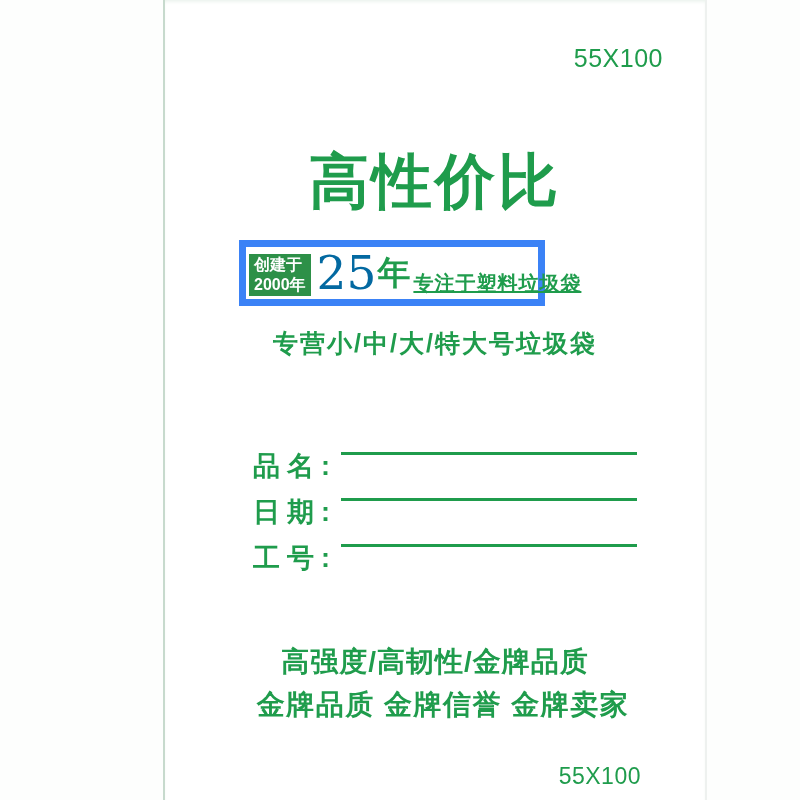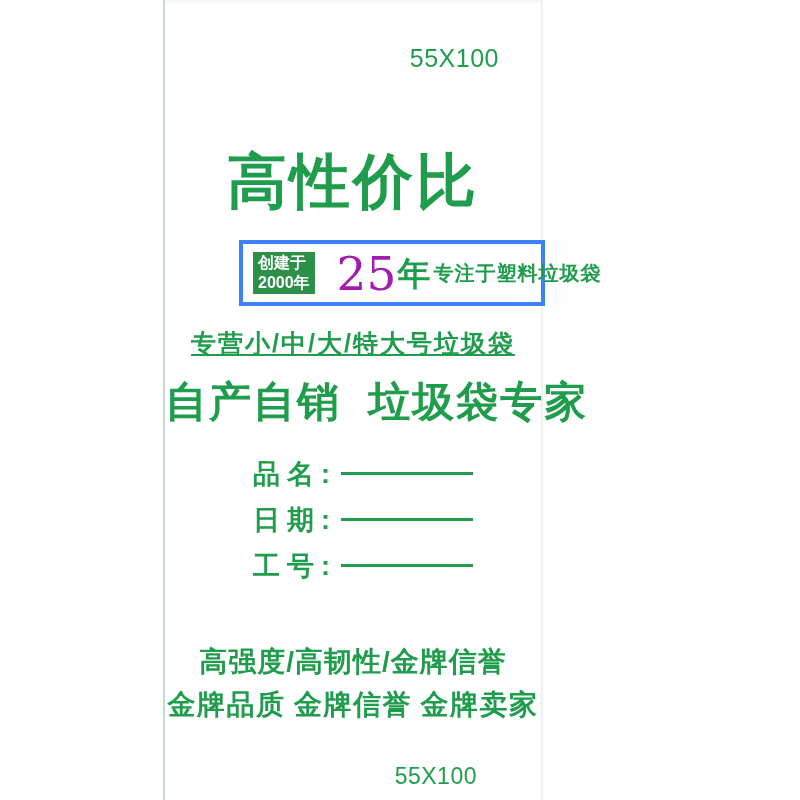--- a/index.html
+++ b/index.html
@@ -4,21 +4,21 @@
 <style>
   * { margin: 0; padding: 0; box-sizing: border-box; }
   html, body { width: 800px; height: 800px; background: #ffffff; overflow: hidden; }
   body { font-family: "Liberation Sans", "DejaVu Sans", sans-serif; }
 
   .page { position: relative; width: 800px; height: 800px; background: #fdfefd; }
 
   .bag {
     position: absolute;
     left: 163px; top: 0;
-    width: 380px; height: 800px;
+    width: 544px; height: 800px;
     background: #ffffff;
     border-left: 2px solid #c7dacd;
     border-right: 2px solid #eef1ef;
     box-shadow: inset 0 3px 4px -2px #e4efe7;
   }
 
   .size-label {
     position: absolute;
     color: #1f9c4c;
     font-size: 25px;
@@ -37,25 +37,25 @@
     font-weight: bold;
     color: #1f9c4c;
     letter-spacing: 3px;
     white-space: nowrap;
   }
 
   .anniv-box {
     position: absolute;
     top: 240px; left: 74px;
     width: 306px; height: 66px;
-    border: 4px solid #3b82f6;
+    border: 7px solid #3b82f6;
     background: #ffffff;
     display: flex;
-    align-items: center;
-    padding: 10px;
+    align-items: flex-end;
+    padding: 3px;
   }
   .founded-badge {
     background: #2d9048;
     color: #ffffff;
     display: flex;
     flex-direction: column;
     justify-content: center;
     padding: 1px 5px;
     font-size: 16px;
     font-weight: bold;
@@ -65,76 +65,75 @@
   .years {
     display: flex;
     align-items: center;
     padding: 0 3px 0 6px;
     white-space: nowrap;
   }
   .years .num {
     font-family: "DejaVu Serif", "Liberation Serif", serif;
     font-size: 47px;
     line-height: 1;
-    color: #a21caf;
-    margin-left: 16px;
+    color: #0369a1;
   }
   .years .unit {
     font-size: 33px;
     font-weight: bold;
     color: #1f9c4c;
     line-height: 1;
     margin-left: 1px;
   }
   .anniv-tagline {
     flex: 1;
     display: flex;
     flex-direction: column;
     justify-content: center;
     color: #1f9c4c;
     font-weight: bold;
     font-size: 20px;
     line-height: 1.25;
     letter-spacing: 1px;
     white-space: nowrap;
+    text-decoration: underline;
   }
   .anniv-tagline .l2 { text-align: center; letter-spacing: 3px; }
 
   .specialty-line {
     position: absolute;
     top: 327px; left: 0;
     width: 100%;
     text-align: center;
     font-size: 25px;
     font-weight: bold;
     color: #1f9c4c;
     letter-spacing: 2px;
     white-space: nowrap;
-    text-decoration: underline;
   }
 
   .slogan {
     position: absolute;
     top: 374px; left: 0;
     width: 100%;
     text-align: center;
     font-size: 42px;
     font-weight: bold;
     color: #1f9c4c;
     letter-spacing: 2px;
     white-space: pre;
   }
 
   .order-form {
     position: absolute;
     top: 452px; left: 88px; right: 68px;
   }
   .form-row {
     display: flex;
-    align-items: center;
+    align-items: flex-start;
     height: 46px;
   }
   .form-label {
     font-size: 27px;
     font-weight: bold;
     color: #1f9c4c;
     letter-spacing: 7px;
     line-height: 1.1;
     white-space: nowrap;
   }
@@ -152,29 +151,28 @@
     width: 100%;
     text-align: center;
     font-size: 28px;
     font-weight: bold;
     color: #1f9c4c;
     letter-spacing: 1px;
     white-space: nowrap;
   }
   .gold-line {
     position: absolute;
-    top: 686px; left: 0;
+    top: 686px; left: 8px;
     width: 100%;
     text-align: center;
     font-size: 28px;
     font-weight: bold;
     color: #1f9c4c;
     letter-spacing: 1.5px;
     white-space: pre;
-    font-family: Liberation Serif, serif;
   }
 </style>
 </head>
 <body>
 
 <div class="page">
   <div class="bag">
 
     <div class="size-label size-top">55X100</div>
 
@@ -189,37 +187,36 @@
         <span class="num">25</span>
         <span class="unit">年</span>
       </div>
       <div class="anniv-tagline">
         <div class="l1">专注于塑料垃圾袋</div>
       </div>
     </div>
 
     <div class="specialty-line">专营小/中/大/特大号垃圾袋</div>
 
-    <div class="slogan">自产自销  垃圾袋专家</div>
 
     <div class="order-form">
       <div class="form-row">
         <span class="form-label">品名:</span>
         <span class="form-line"></span>
       </div>
       <div class="form-row">
         <span class="form-label">日期:</span>
         <span class="form-line"></span>
       </div>
       <div class="form-row">
         <span class="form-label">工号:</span>
         <span class="form-line"></span>
       </div>
     </div>
 
-    <div class="features-line">高强度/高韧性/金牌信誉</div>
+    <div class="features-line">高强度/高韧性/金牌品质</div>
 
     <div class="gold-line">金牌品质 金牌信誉 金牌卖家</div>
 
     <div class="size-label size-bottom">55X100</div>
 
   </div>
 </div>
 
 </body></html>

